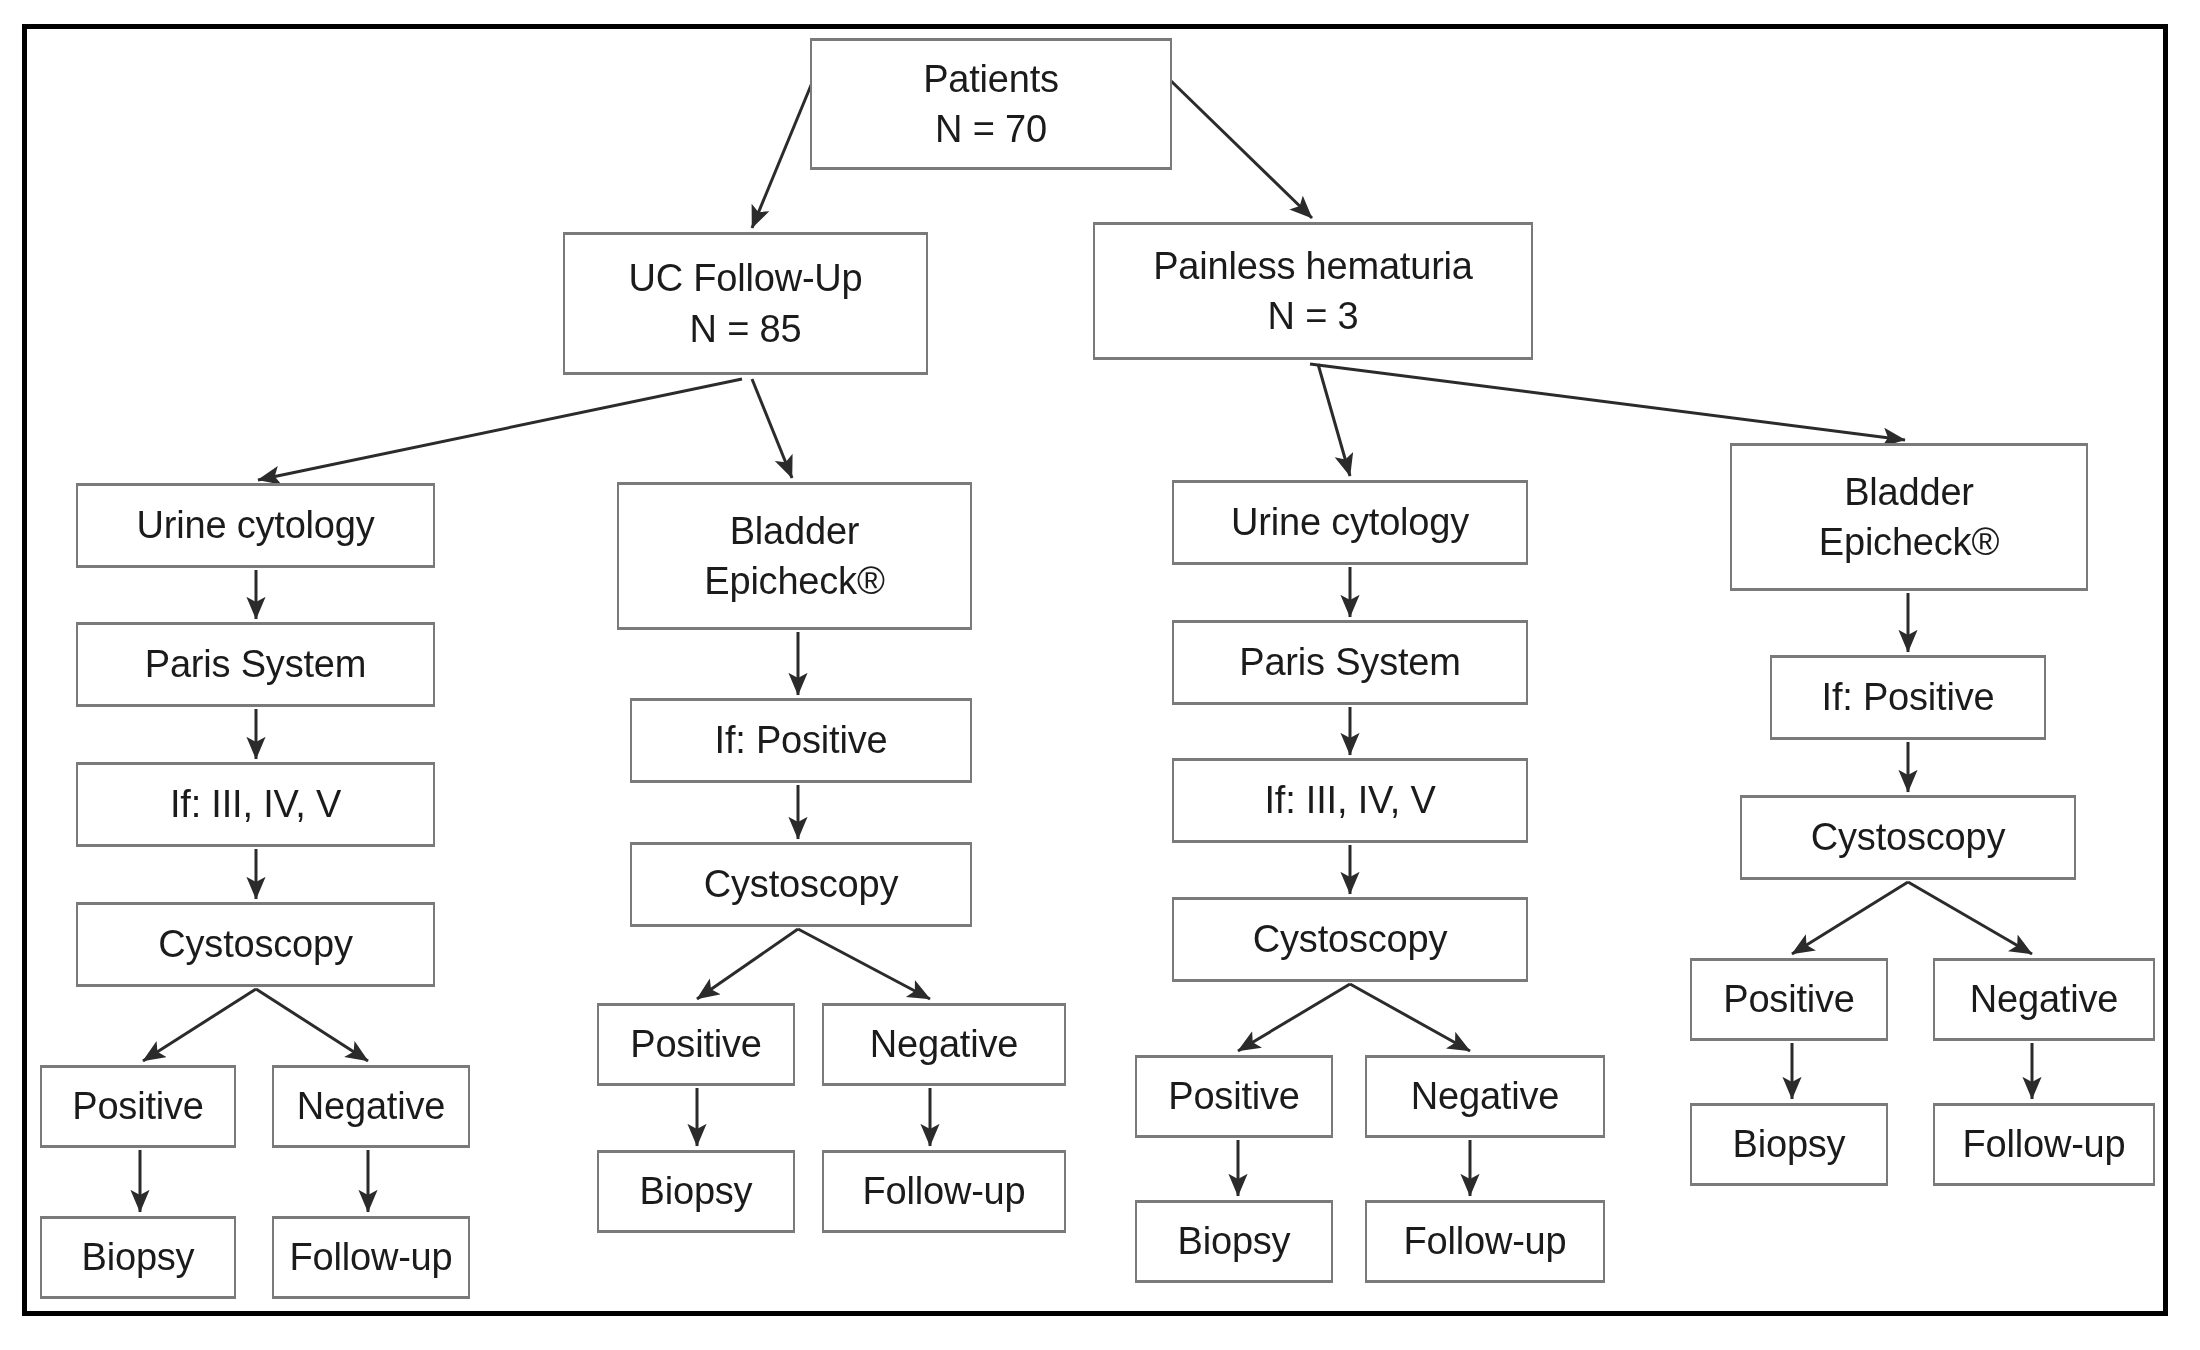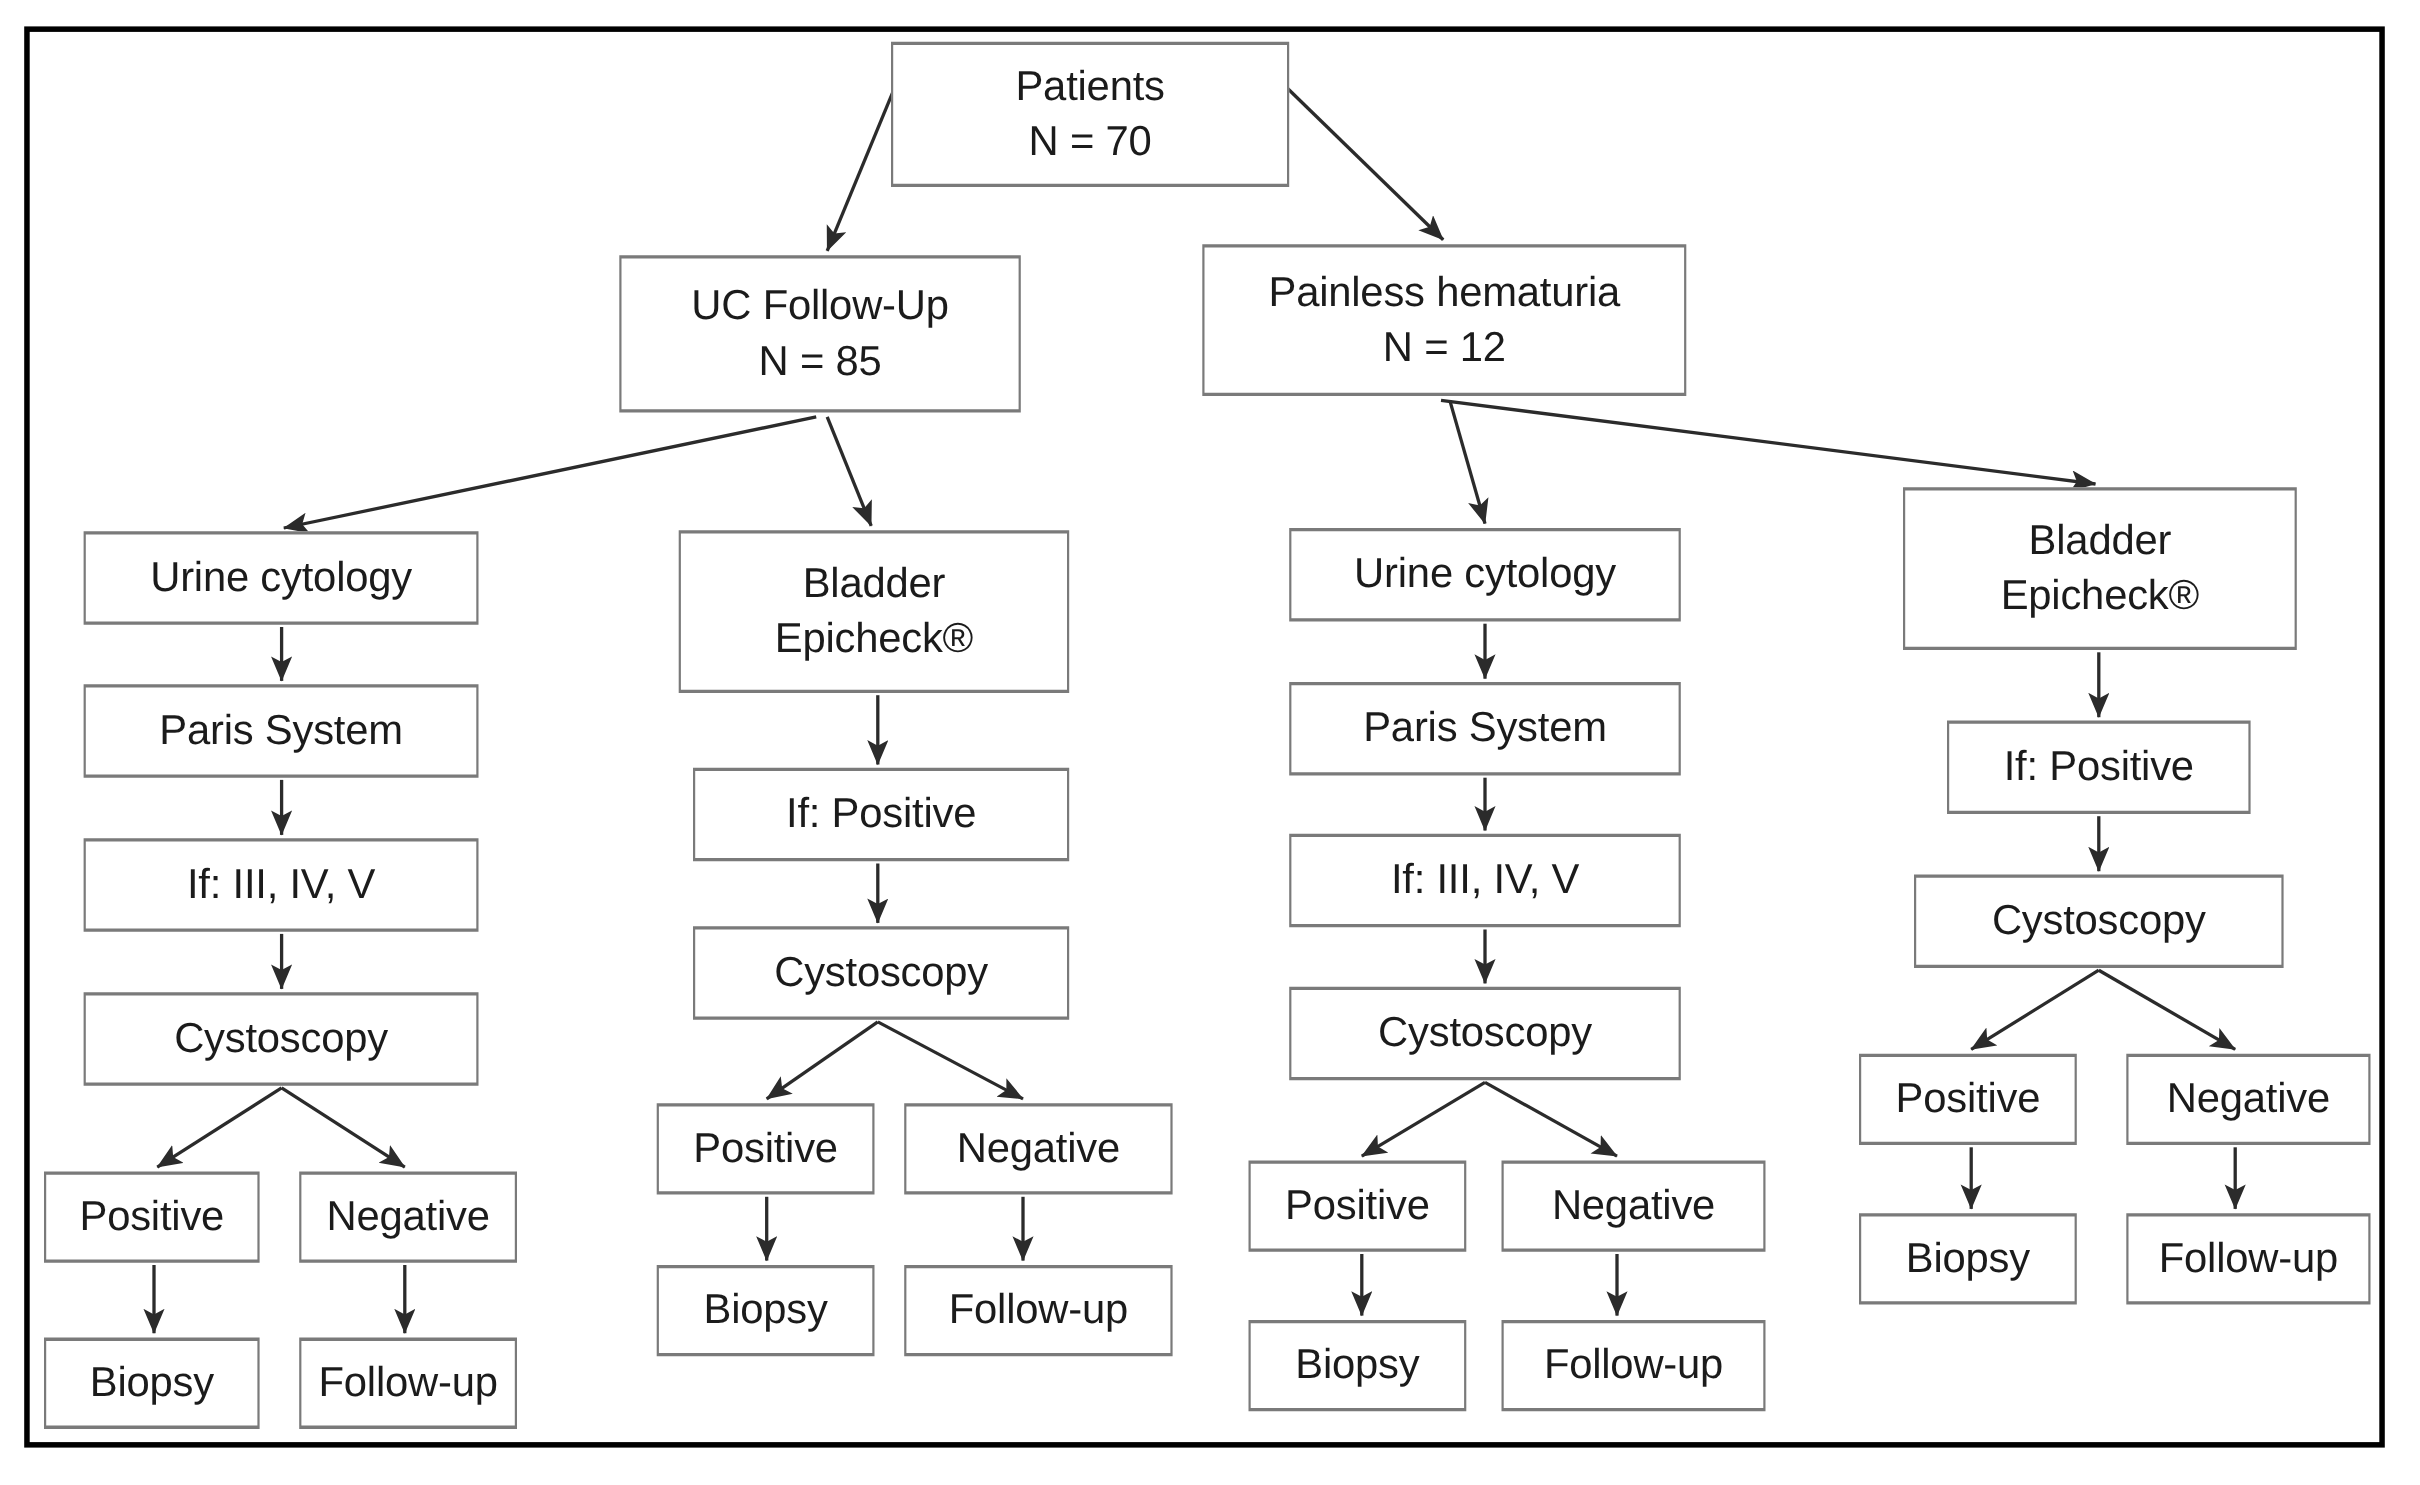--- a/index.html
+++ b/index.html
@@ -103,21 +103,21 @@
         <line x1="1792" y1="1043" x2="1792" y2="1099" stroke="#2b2b2b" stroke-width="3" marker-end="url(#ah)"></line>
         <line x1="2032" y1="1043" x2="2032" y2="1099" stroke="#2b2b2b" stroke-width="3" marker-end="url(#ah)"></line>
       </g>
   </svg>
   <div id="node-layer">
       <div class="node two-line" style="left: 810px; top: 38px; width: 362px; height: 132px;">Patients
 N = 70</div>
       <div class="node two-line" style="left: 563px; top: 232px; width: 365px; height: 143px;">UC Follow-Up
 N = 85</div>
       <div class="node two-line" style="left: 1093px; top: 222px; width: 440px; height: 138px;">Painless hematuria
-N = 12</div>
+N = 3</div>
       <div class="node" style="left: 76px; top: 483px; width: 359px; height: 85px;">Urine cytology</div>
       <div class="node" style="left: 76px; top: 622px; width: 359px; height: 85px;">Paris System</div>
       <div class="node" style="left: 76px; top: 762px; width: 359px; height: 85px;">If: III, IV, V</div>
       <div class="node" style="left: 76px; top: 902px; width: 359px; height: 85px;">Cystoscopy</div>
       <div class="node" style="left: 40px; top: 1065px; width: 196px; height: 83px;">Positive</div>
       <div class="node" style="left: 272px; top: 1065px; width: 198px; height: 83px;">Negative</div>
       <div class="node" style="left: 40px; top: 1216px; width: 196px; height: 83px;">Biopsy</div>
       <div class="node" style="left: 272px; top: 1216px; width: 198px; height: 83px;">Follow-up</div>
       <div class="node two-line" style="left: 617px; top: 482px; width: 355px; height: 148px;">Bladder
 Epicheck®</div>

